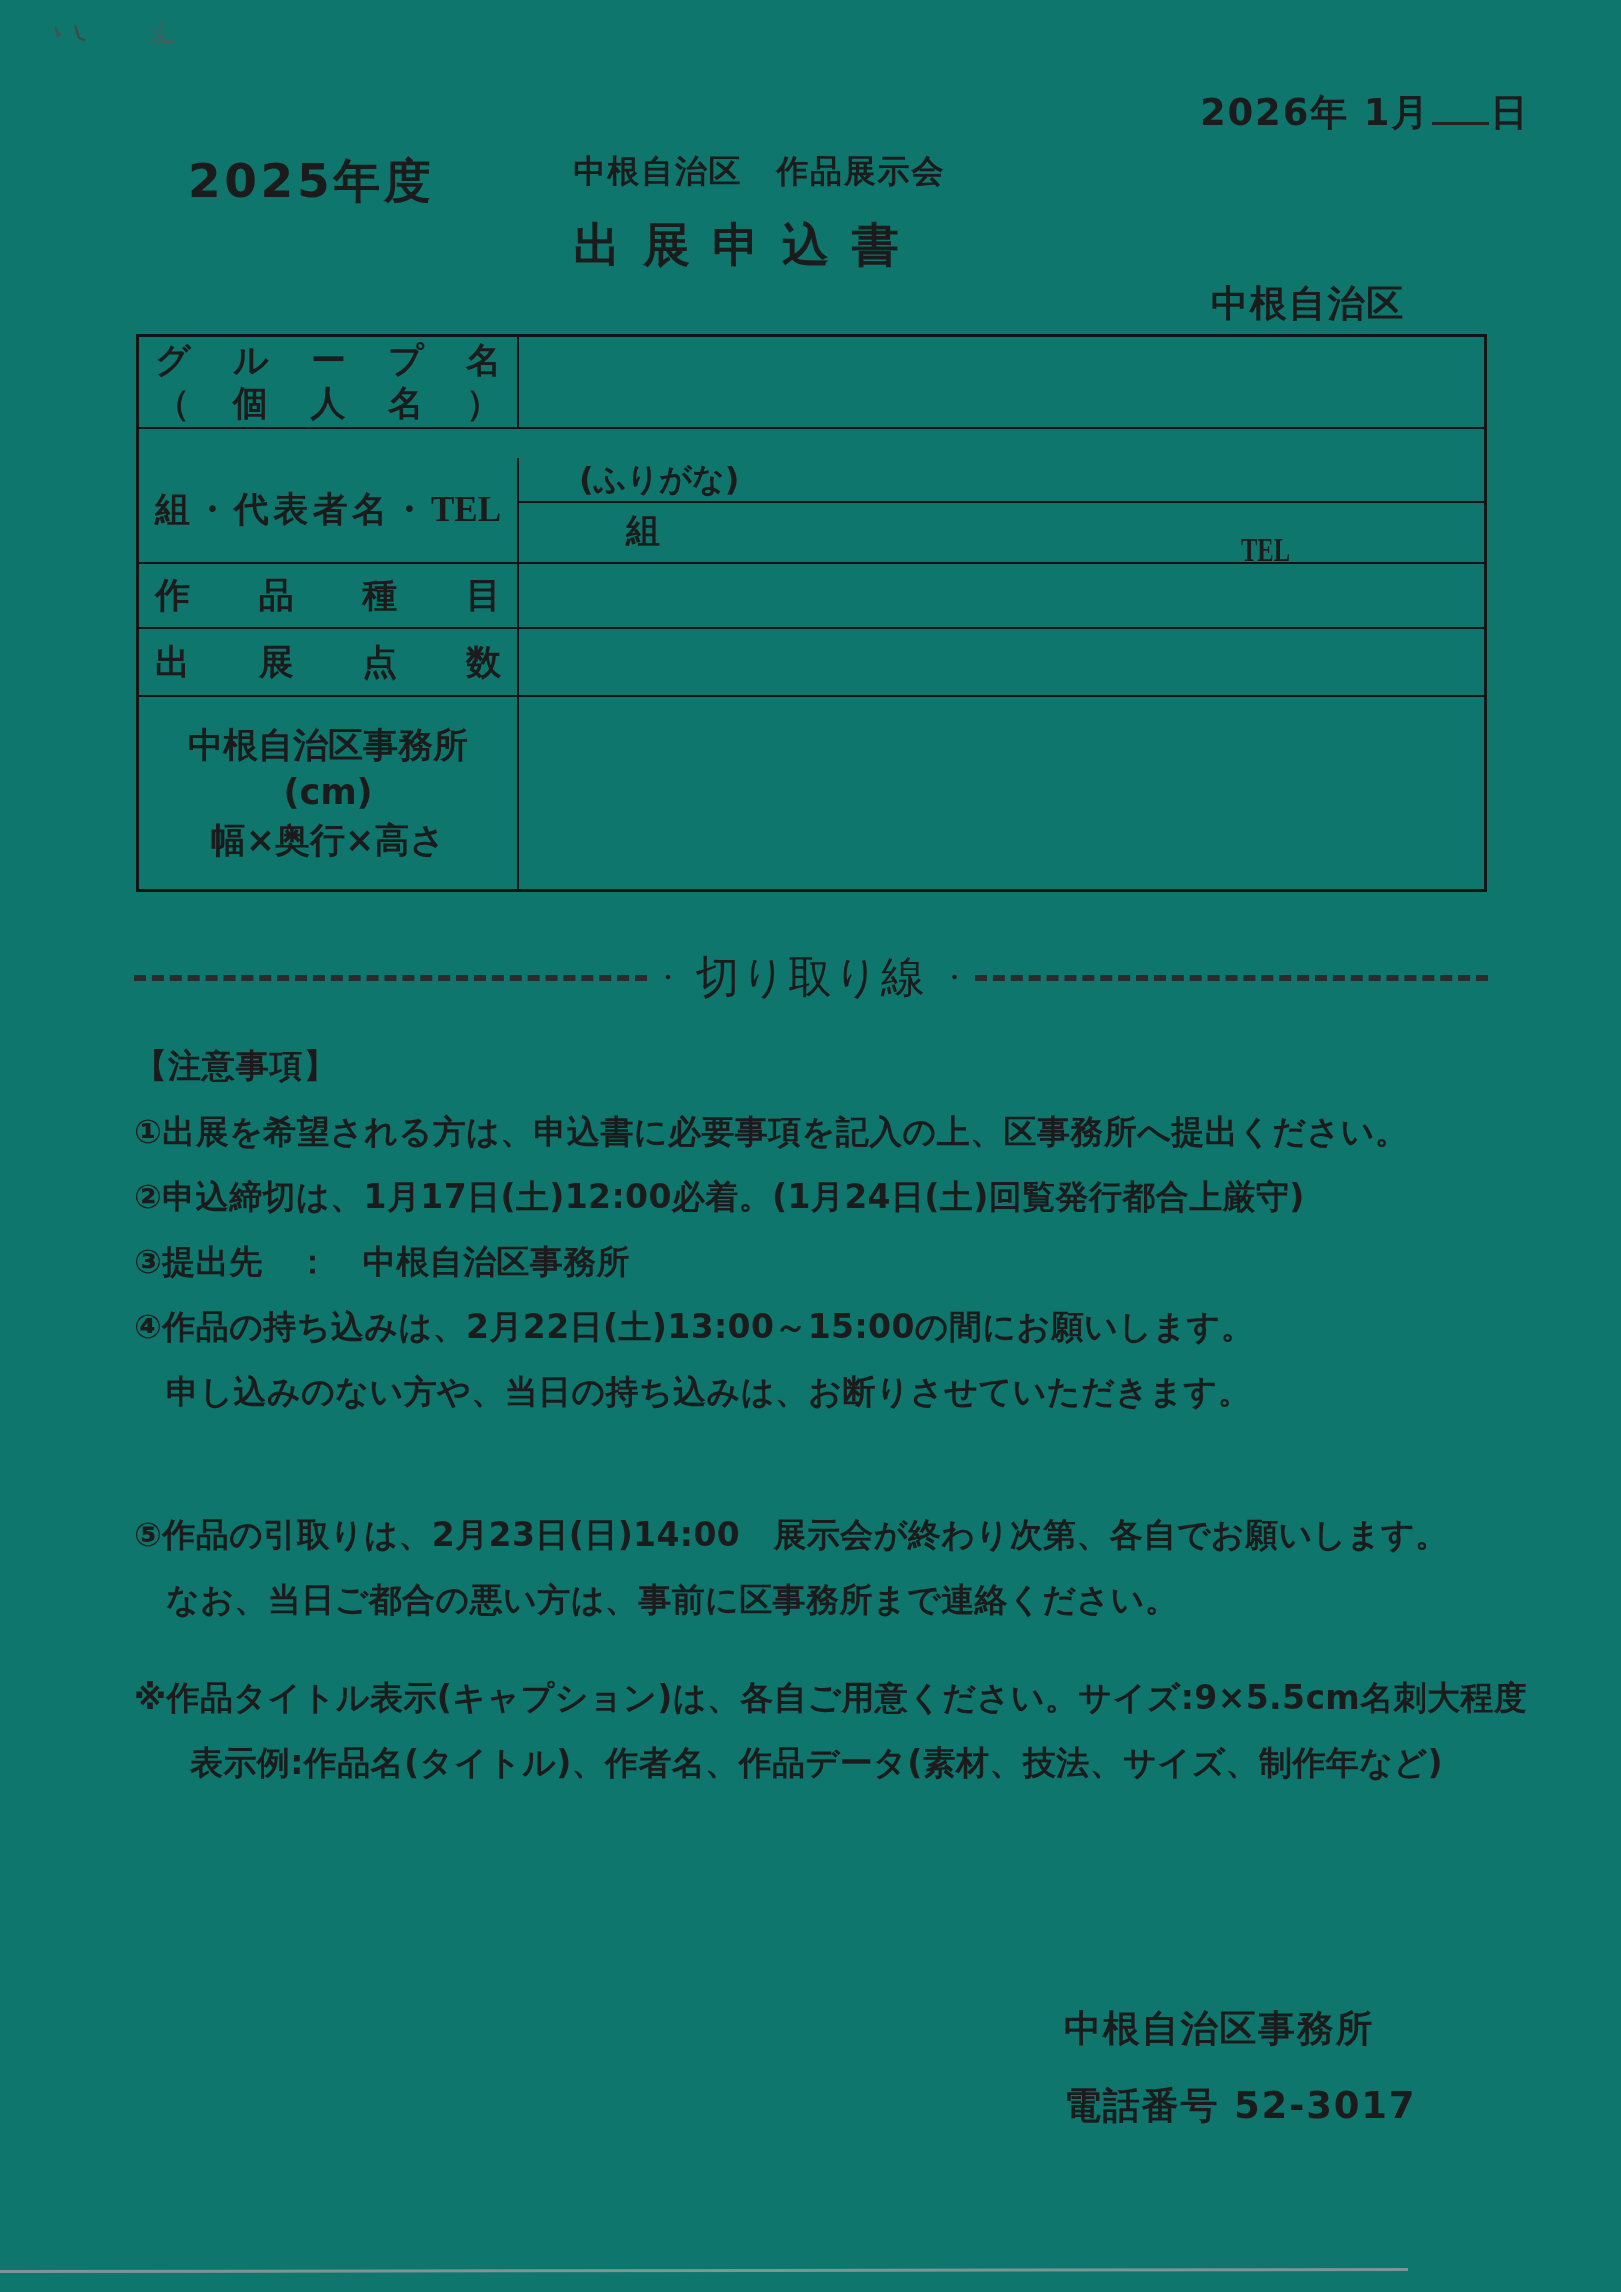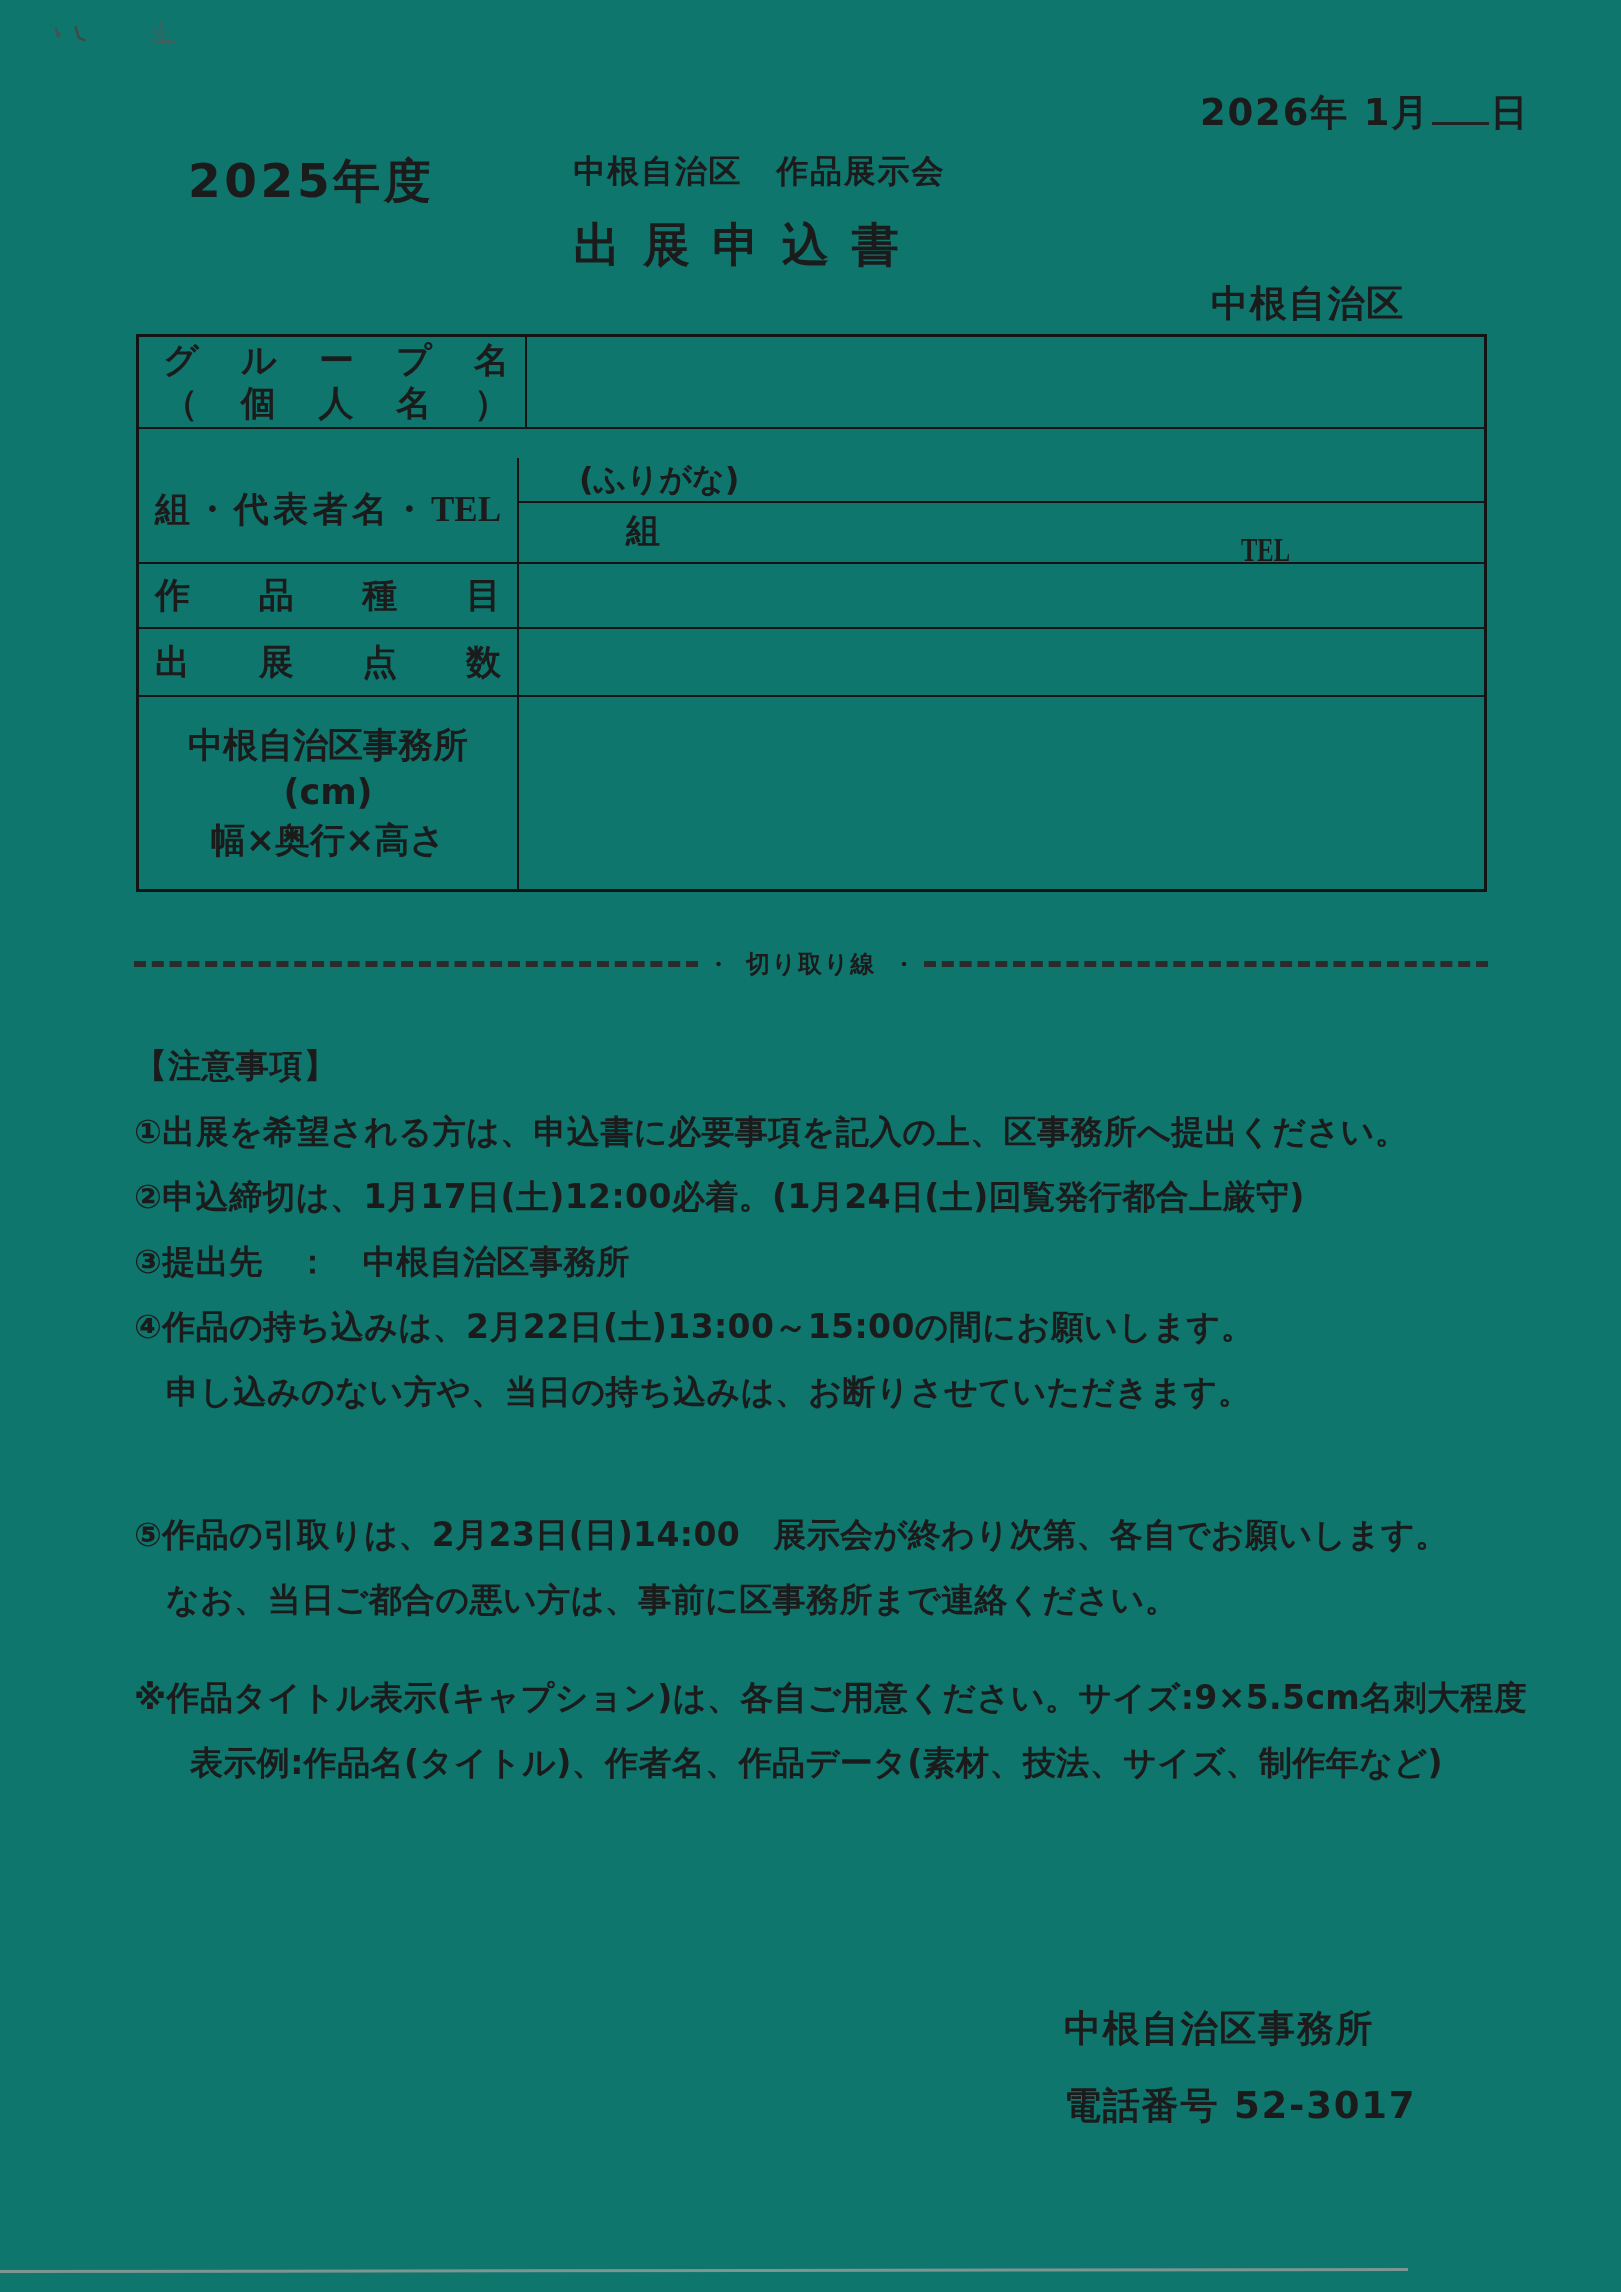--- a/index.html
+++ b/index.html
@@ -123,21 +123,21 @@
     line-height: 1.22;
   }
   .t-label-center {
     text-align: center;
     line-height: 1.35;
   }
   .t-value {
     flex: 1 1 auto;
     position: relative;
   }
-  .row-group   { height: 90px; padding-left: 8px; }
+  .row-group   { height: 90px; }
   .row-rep     { height: 104px; margin-top: 29px; }
   .row-cat     { height: 63px;  }
   .row-count   { height: 66px;  }
   .row-size    { height: 192px; }
 
   .furigana-row {
     height: 45px;
     border-bottom: 2.7px solid #141414;
     box-sizing: border-box;
     display: flex;
@@ -186,22 +186,22 @@
     flex: 1 1 auto;
     height: 0;
     border-top: 6.3px dashed #2b2b2b;
   }
   .cut-dot {
     font-size: 23px;
     font-weight: 700;
     margin: 0 9px;
   }
   .cut-label {
-    font-size: 24px;
-    font-weight: 700;
+    font-size: 44px;
+    font-weight: 400;
     letter-spacing: 1.8px;
     margin: 0 7.2px;
     white-space: nowrap;
   }
 
   
   .notes {
     position: absolute;
     left: 134px;
     top: 1046px;

